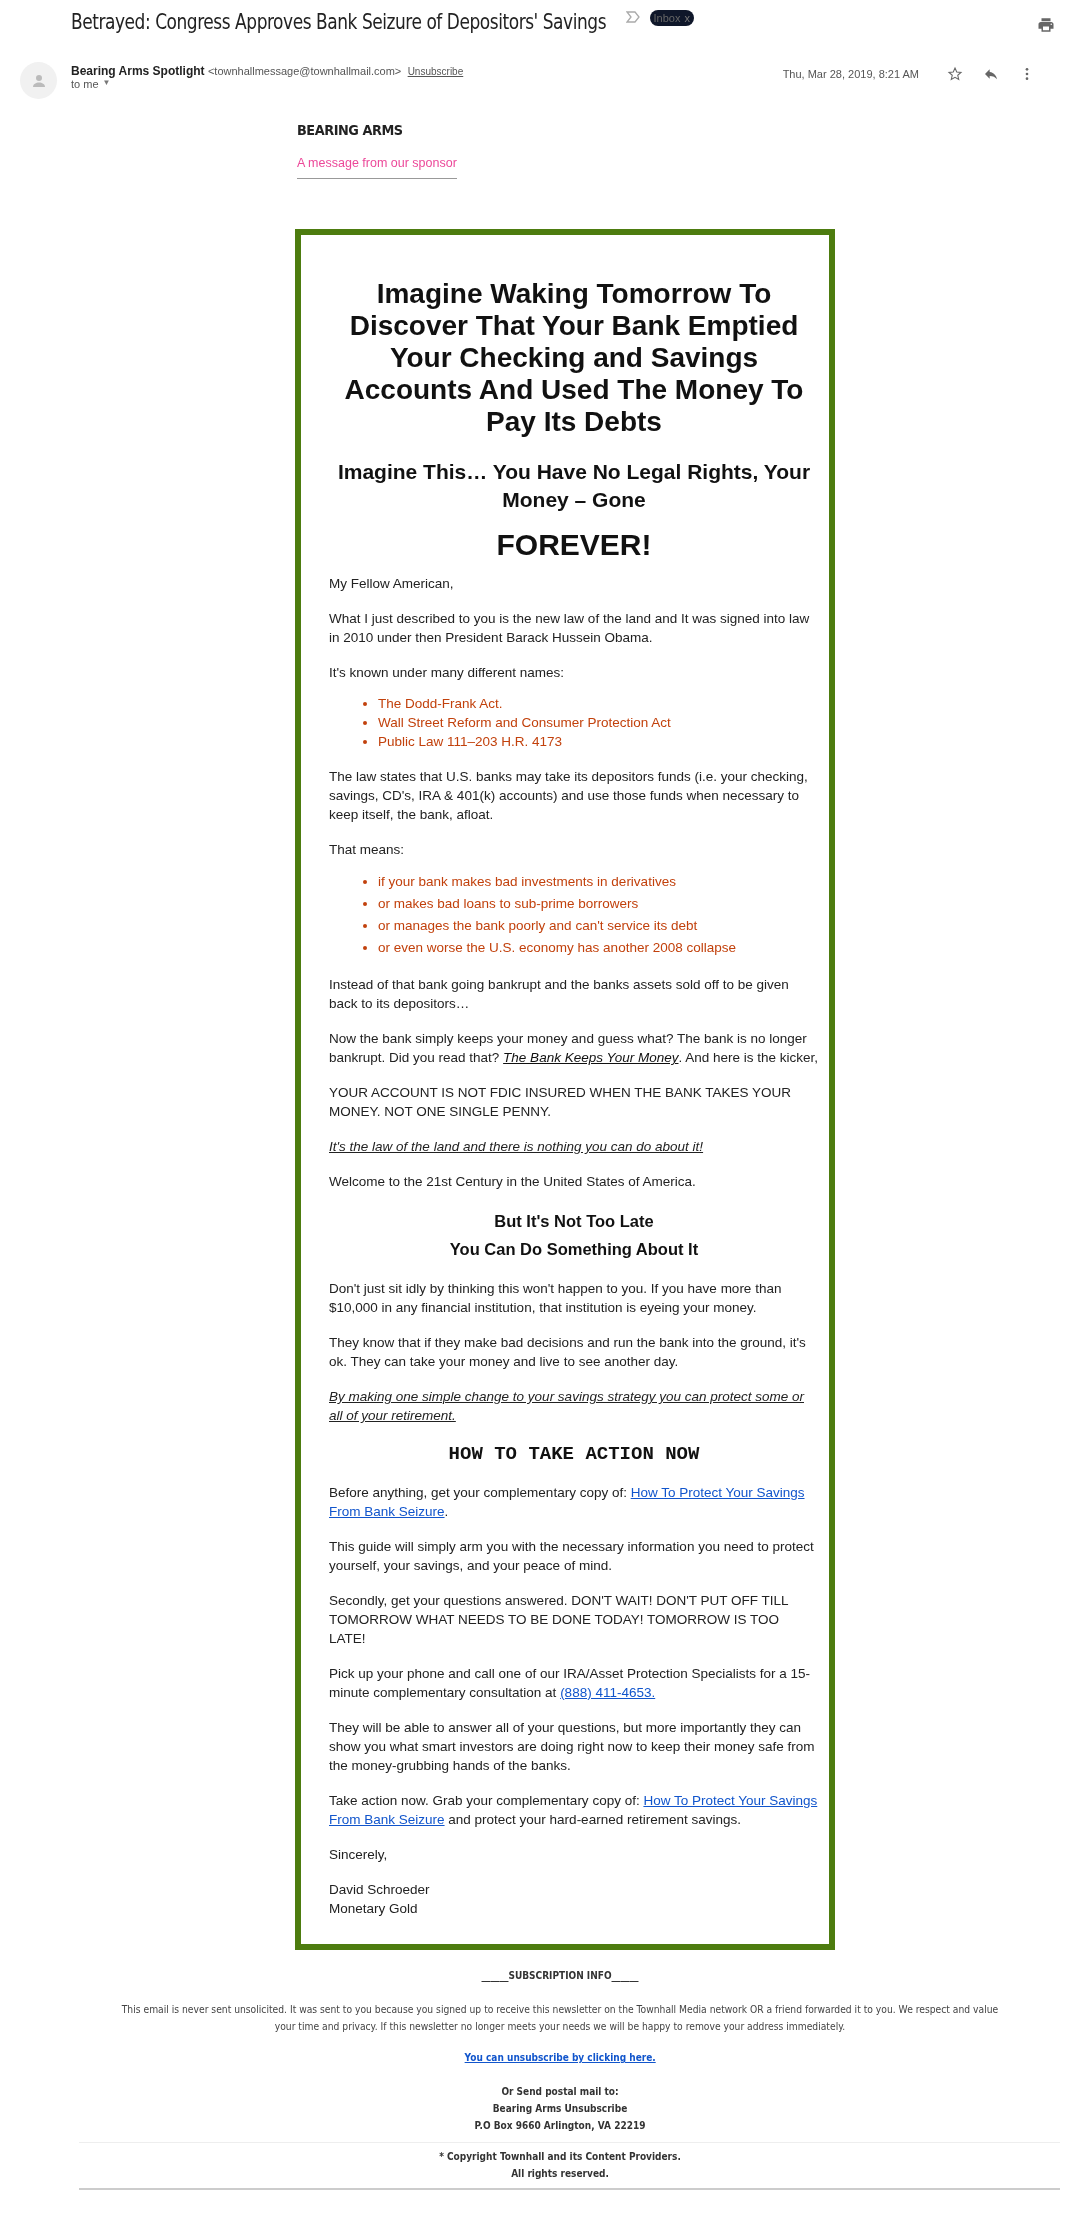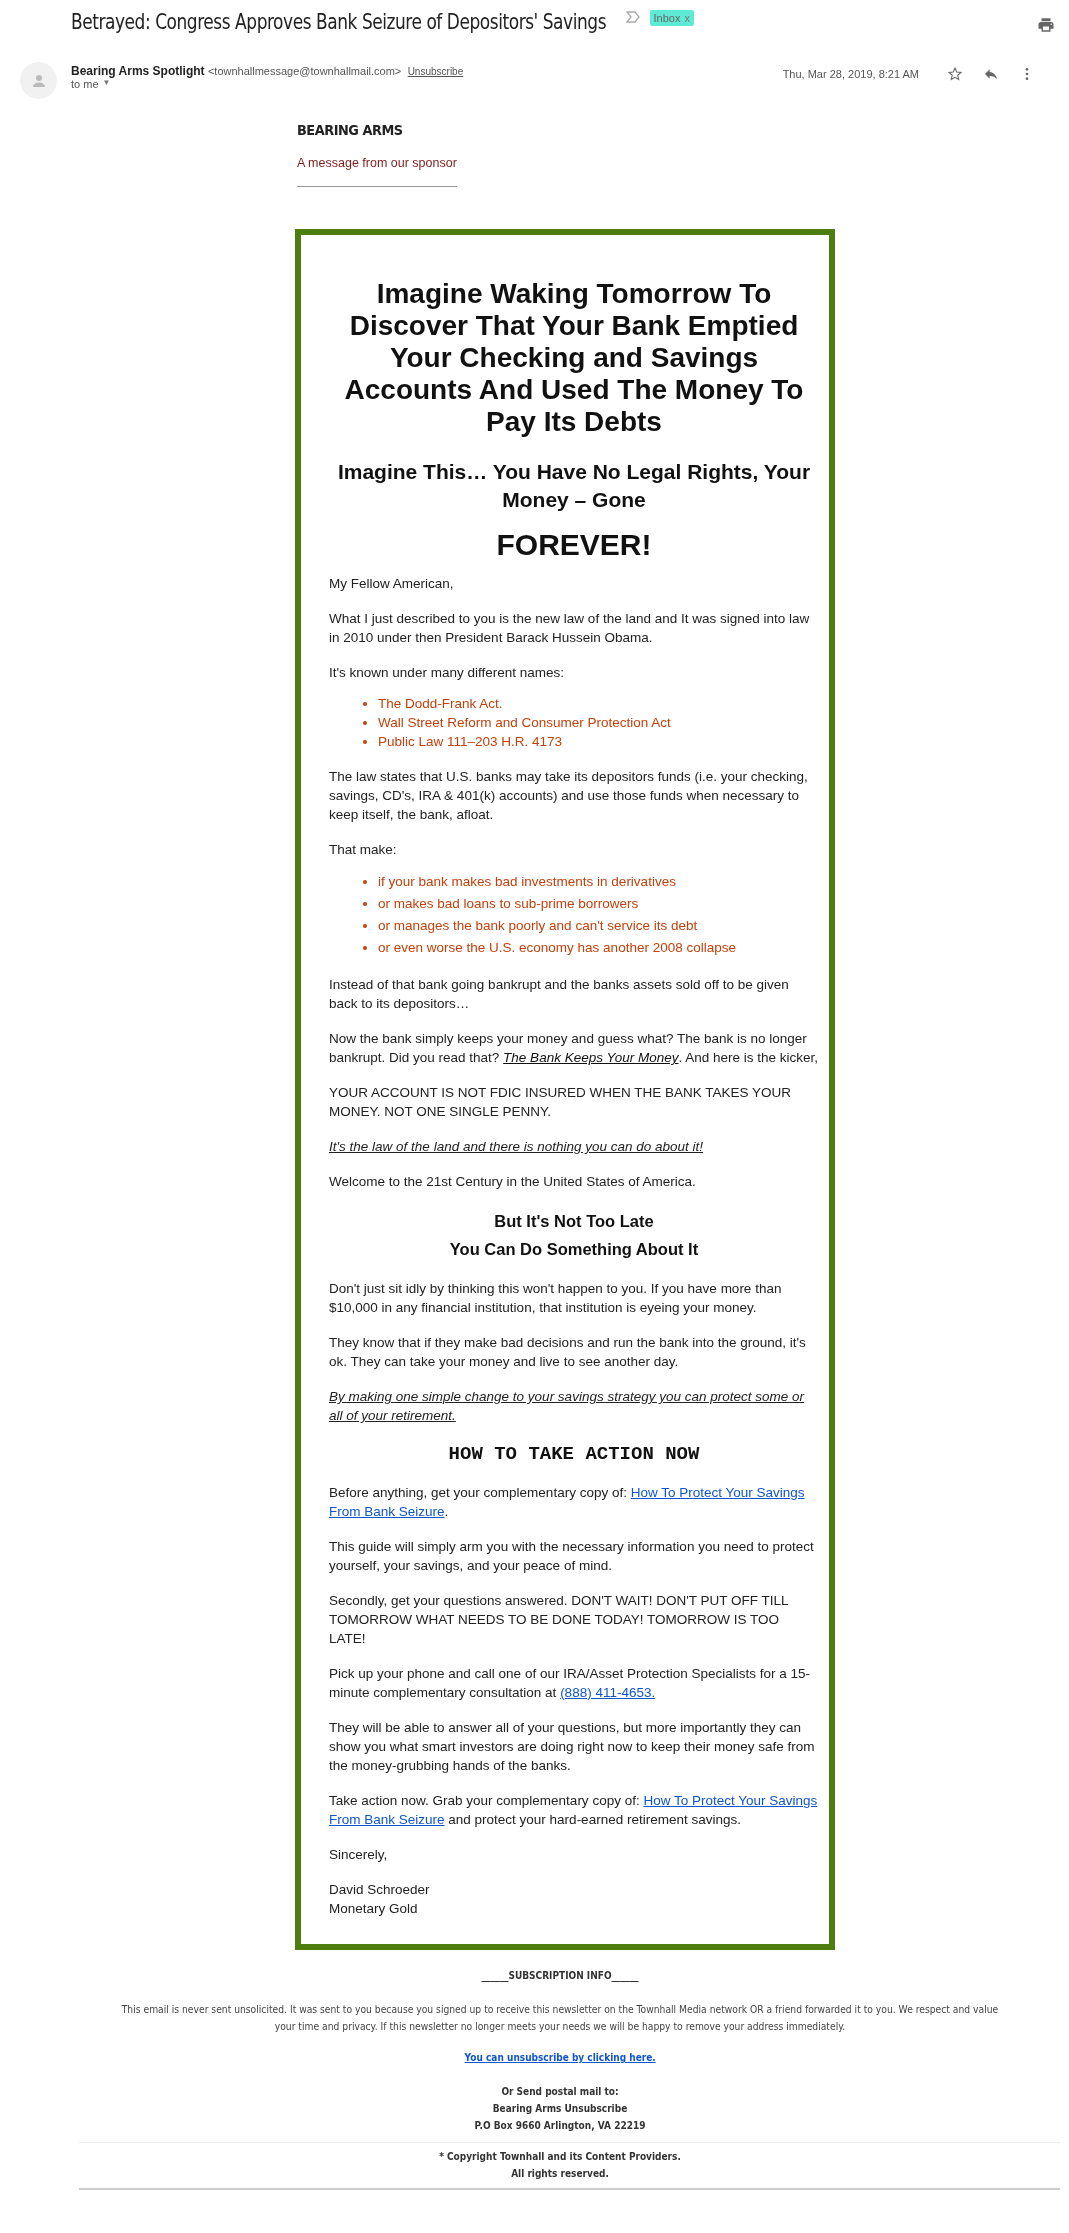--- a/index.html
+++ b/index.html
@@ -2,39 +2,39 @@
 <html><head>
   <meta charset="utf-8">
   <style>
     * { box-sizing: border-box; margin: 0; padding: 0; }
     html, body { width: 1069px; background: #ffffff; }
     body { font-family: "Liberation Sans", sans-serif; color: #222; position: relative; height: 2233px; overflow: hidden; }
 
     .subject-row { position: absolute; left: 71px; top: 10px; height: 30px; display: flex; align-items: flex-start; }
     .subject { font-size: 21px; color: #222; font-family: "DejaVu Sans", sans-serif; font-stretch: condensed; letter-spacing: -0.5px; transform: scaleX(0.9); transform-origin: left center; white-space: nowrap; }
     .imp-icon { margin-left: -40px; font-size: 14px; color: #aaa; }
-    .label-chip { margin-left: 10px; background: #5eead4; color: #666; font-size: 11px; padding: 2px 4px; border-radius: 2px; display: inline-flex; gap: 4px; align-items: center; }
+    .label-chip { margin-left: 10px; background: #0f172a; color: #666; font-size: 11px; padding: 2px 4px; border-radius: 8px; display: inline-flex; gap: 4px; align-items: center; }
     .label-chip .x { color: #777; font-size: 11px; cursor: pointer; }
     .print-btn { position: absolute; right: 14px; top: 16px; width: 18px; height: 18px; }
 
     .sender-row { position: absolute; left: 20px; top: 62px; right: 0; height: 40px; }
     .avatar { position: absolute; left: 0; top: 0; width: 37px; height: 37px; border-radius: 50%; background: #f1f1f1; display: flex; align-items: center; justify-content: center; }
     .sender-info { position: absolute; left: 51px; top: 2px; font-size: 12px; }
     .sender-name { font-weight: bold; color: #222; font-size: 12px; }
     .sender-email { color: #555; font-size: 11px; }
     .unsub-link { color: #555; font-size: 10px; text-decoration: underline; cursor: pointer; margin-left: 3px; }
     .to-me { margin-top: 0; color: #555; font-size: 11px; display: flex; gap: 4px; }
     .to-me .caret { font-size: 8px; color: #777; }
     .meta-right { position: absolute; right: 24px; top: 2px; display: flex; align-items: center; gap: 0; }
     .date { font-size: 11px; color: #555; margin-right: 18px; }
     .icon-btn { width: 36px; height: 20px; display: flex; align-items: center; justify-content: center; cursor: pointer; }
 
     .brand-wrap { position: absolute; left: 297px; top: 122px; }
     .brand-logo { font-family: "DejaVu Sans", sans-serif; font-weight: bold; font-size: 14px; letter-spacing: -0.5px; color: #222; transform: scaleX(0.92); transform-origin: left; }
-    .sponsor { margin-top: 18px; font-size: 12.5px; color: #7f1d1d; padding-bottom: 16px; border-bottom: 1.5px solid #999; display: inline-block; }
+    .sponsor { margin-top: 18px; font-size: 12.5px; color: #ec4899; padding-bottom: 8px; border-bottom: 1.5px solid #999; display: inline-block; }
 
     .card { position: absolute; left: 295px; top: 229px; width: 540px; height: 1721px; border: 6px solid #4d7c0f; background: #fff; }
     .card-inner { position: absolute; left: 28px; top: 43px; width: 490px; }
     .h1 { font-size: 28px; font-weight: bold; color: #111; text-align: center; line-height: 32px; }
     .h2 { font-size: 21px; font-weight: bold; color: #111; text-align: center; line-height: 28px; margin-top: 20px; }
     .h-forever { font-size: 30px; font-weight: bold; color: #111; text-align: center; margin-top: 14px; line-height: 34px; }
     .p { font-size: 13.5px; line-height: 19px; color: #222; margin-top: 16px; }
     .p.first { margin-top: 12px; }
     ul.bullets { margin-top: 12px; padding-left: 49px; font-size: 13.5px; line-height: 19px; color: #c2410c; }
     ul.bullets li { margin: 0; }
@@ -129,21 +129,21 @@
 
     <div class="p first">My Fellow American,</div>
     <div class="p">What I just described to you is the new law of the land and It was signed into law in 2010 under then President Barack Hussein Obama.</div>
     <div class="p">It's known under many different names:</div>
     <ul class="bullets">
       <li>The Dodd-Frank Act.</li>
       <li>Wall Street Reform and Consumer Protection Act</li>
       <li>Public Law 111–203 H.R. 4173</li>
     </ul>
     <div class="p">The law states that U.S. banks may take its depositors funds (i.e. your checking, savings, CD's, IRA &amp; 401(k) accounts) and use those funds when necessary to keep itself, the bank, afloat.</div>
-    <div class="p">That make:</div>
+    <div class="p">That means:</div>
     <ul class="bullets tall">
       <li>if your bank makes bad investments in derivatives</li>
       <li>or makes bad loans to sub-prime borrowers</li>
       <li>or manages the bank poorly and can't service its debt</li>
       <li>or even worse the U.S. economy has another 2008 collapse</li>
     </ul>
     <div class="p">Instead of that bank going bankrupt and the banks assets sold off to be given back to its depositors…</div>
     <div class="p">
       <span>Now the bank simply keeps your money and guess what? The bank is no longer bankrupt. Did you read that? </span><span class="em-link">The Bank Keeps Your Money</span><span>. And here is the kicker,</span>
     </div>

